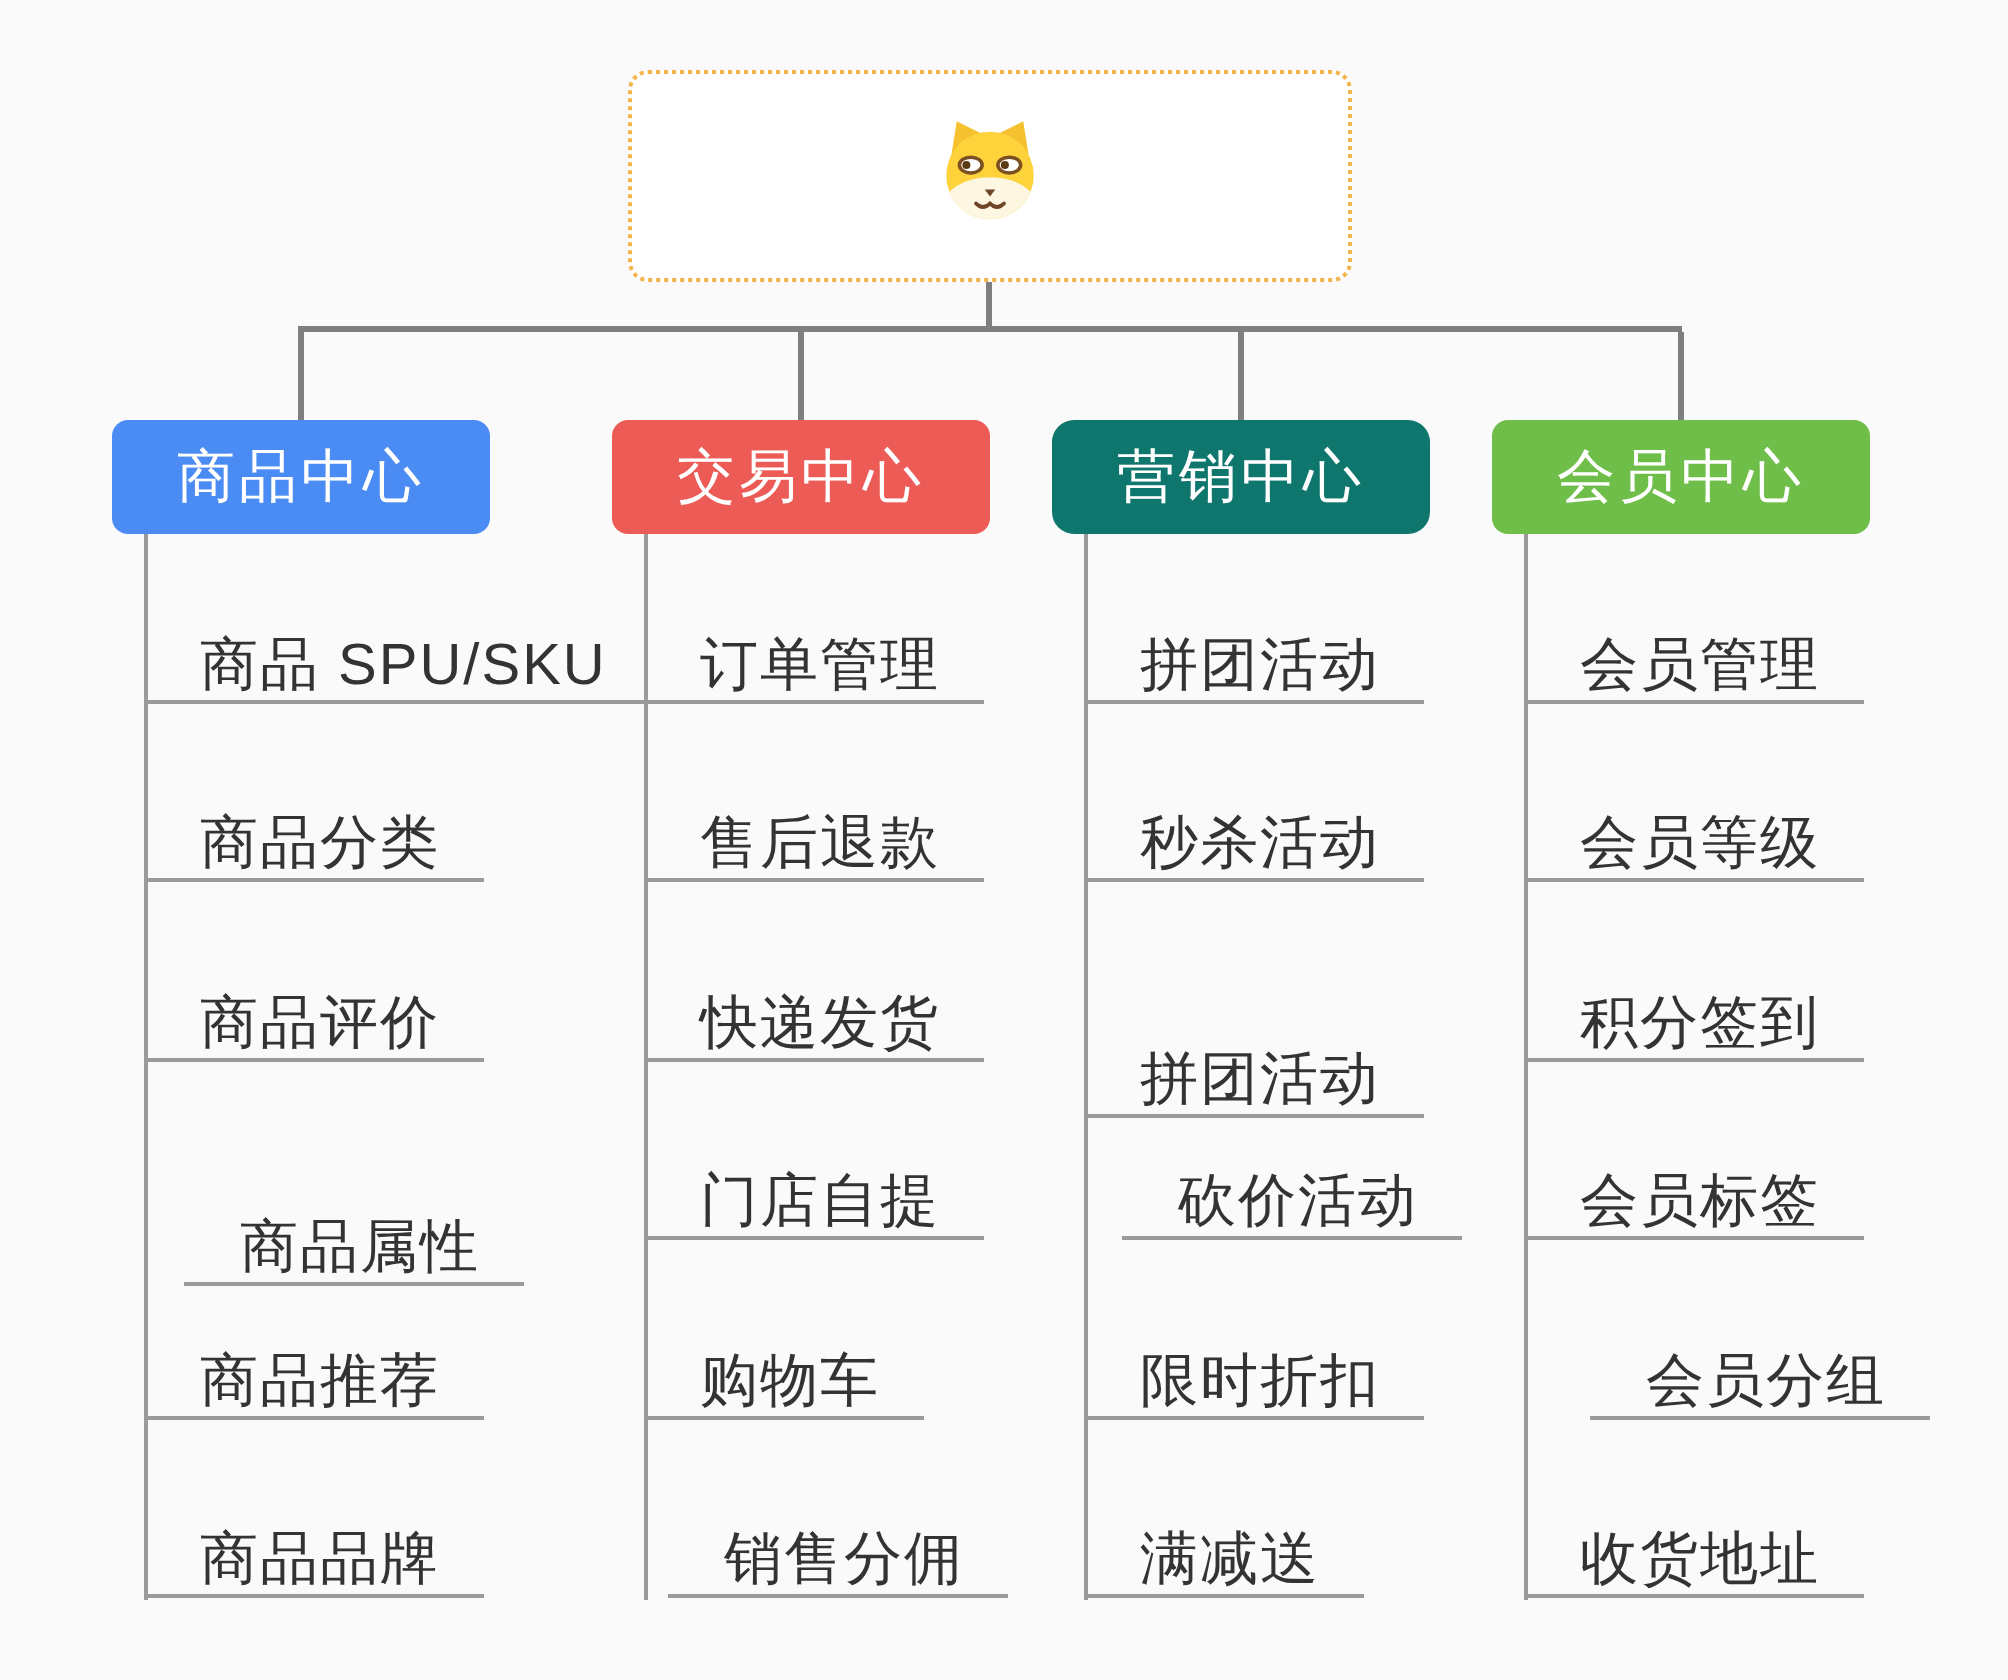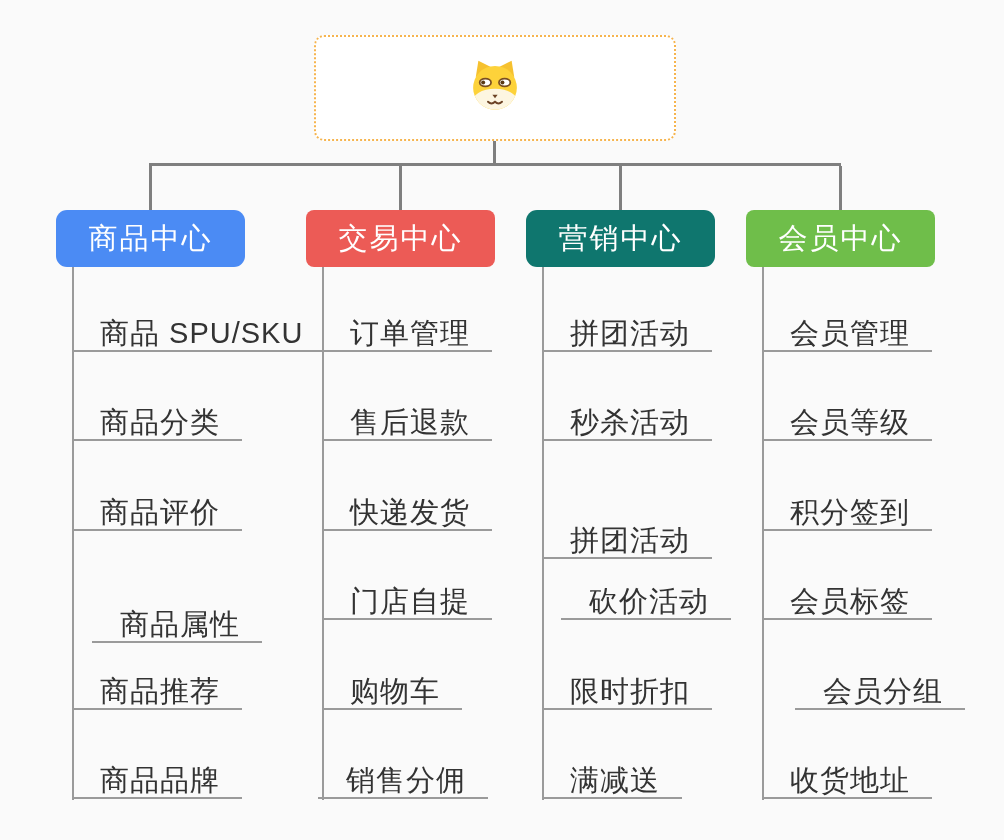--- a/index.html
+++ b/index.html
@@ -112,36 +112,36 @@
   <div class="line stem"></div>
   <div class="line bar"></div>
   <div id="drops">
       <div class="line drop" style="left: 149px;"></div>
       <div class="line drop" style="left: 399px;"></div>
       <div class="line drop" style="left: 619px;"></div>
       <div class="line drop" style="left: 839px;"></div>
     </div>
 
   <div id="branches">
-      <div class="branch-header" style="left: 56px; background: rgb(75, 139, 244); border-radius: 11px;">商品中心</div>
+      <div class="branch-header" style="left: 56px; background: rgb(75, 139, 244);">商品中心</div>
       <div class="vline" style="left: 72px;"></div>
       <div class="child-item" style="left: 72px; top: 316px;">商品 SPU/SKU</div>
       <div class="child-item" style="left: 72px; top: 405px;">商品分类</div>
       <div class="child-item" style="left: 72px; top: 495px;">商品评价</div>
       <div class="child-item" style="left: 72px; top: 607px; margin-left: 20px;">商品属性</div>
       <div class="child-item" style="left: 72px; top: 674px;">商品推荐</div>
       <div class="child-item" style="left: 72px; top: 763px;">商品品牌</div>
       <div class="branch-header" style="left: 306px; background: rgb(236, 91, 86);">交易中心</div>
       <div class="vline" style="left: 322px;"></div>
       <div class="child-item" style="left: 322px; top: 316px;">订单管理</div>
       <div class="child-item" style="left: 322px; top: 405px;">售后退款</div>
       <div class="child-item" style="left: 322px; top: 495px;">快递发货</div>
       <div class="child-item" style="left: 322px; top: 584px;">门店自提</div>
       <div class="child-item" style="left: 322px; top: 674px;">购物车</div>
-      <div class="child-item" style="left: 318px; top: 763px;">销售分佣</div>
+      <div class="child-item" style="left: 334px; top: 763px;">销售分佣</div>
       <div class="branch-header" style="left: 526px; background: #0f766e; border-radius: 11px;">营销中心</div>
       <div class="vline" style="left: 542px;"></div>
       <div class="child-item" style="left: 542px; top: 316px;">拼团活动</div>
       <div class="child-item" style="left: 542px; top: 405px;">秒杀活动</div>
       <div class="child-item" style="left: 542px; top: 495px; margin-top: 28px;">拼团活动</div>
       <div class="child-item" style="left: 561px; top: 584px;">砍价活动</div>
       <div class="child-item" style="left: 542px; top: 674px;">限时折扣</div>
       <div class="child-item" style="left: 542px; top: 763px;">满减送</div>
       <div class="branch-header" style="left: 746px; background: rgb(111, 190, 74);">会员中心</div>
       <div class="vline" style="left: 762px;"></div>

